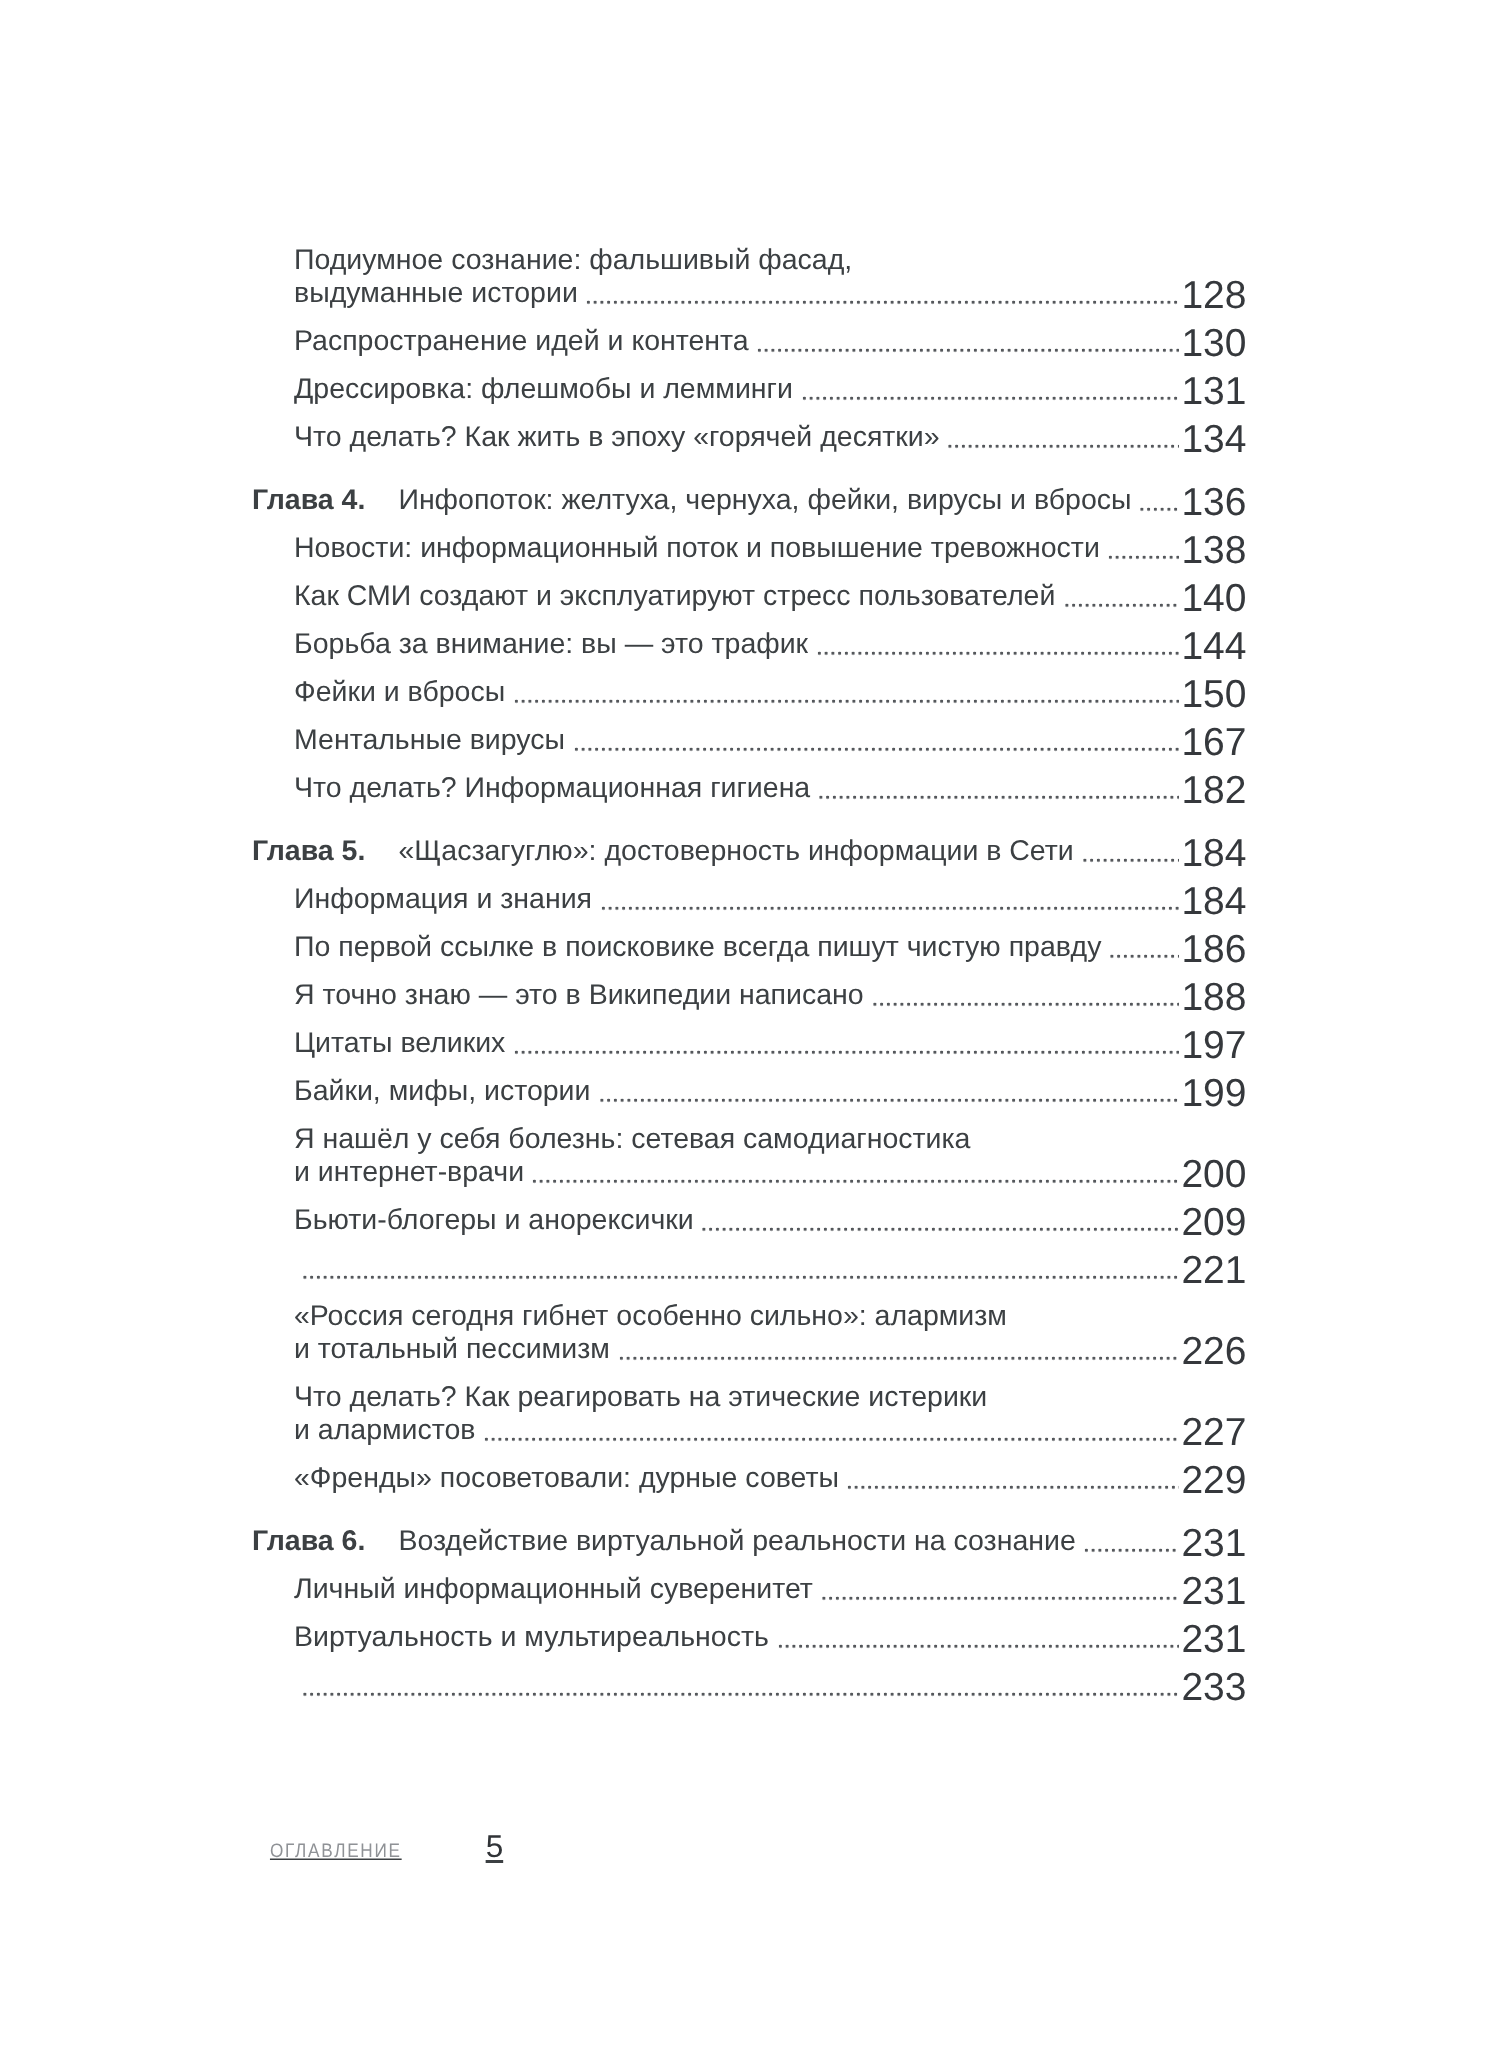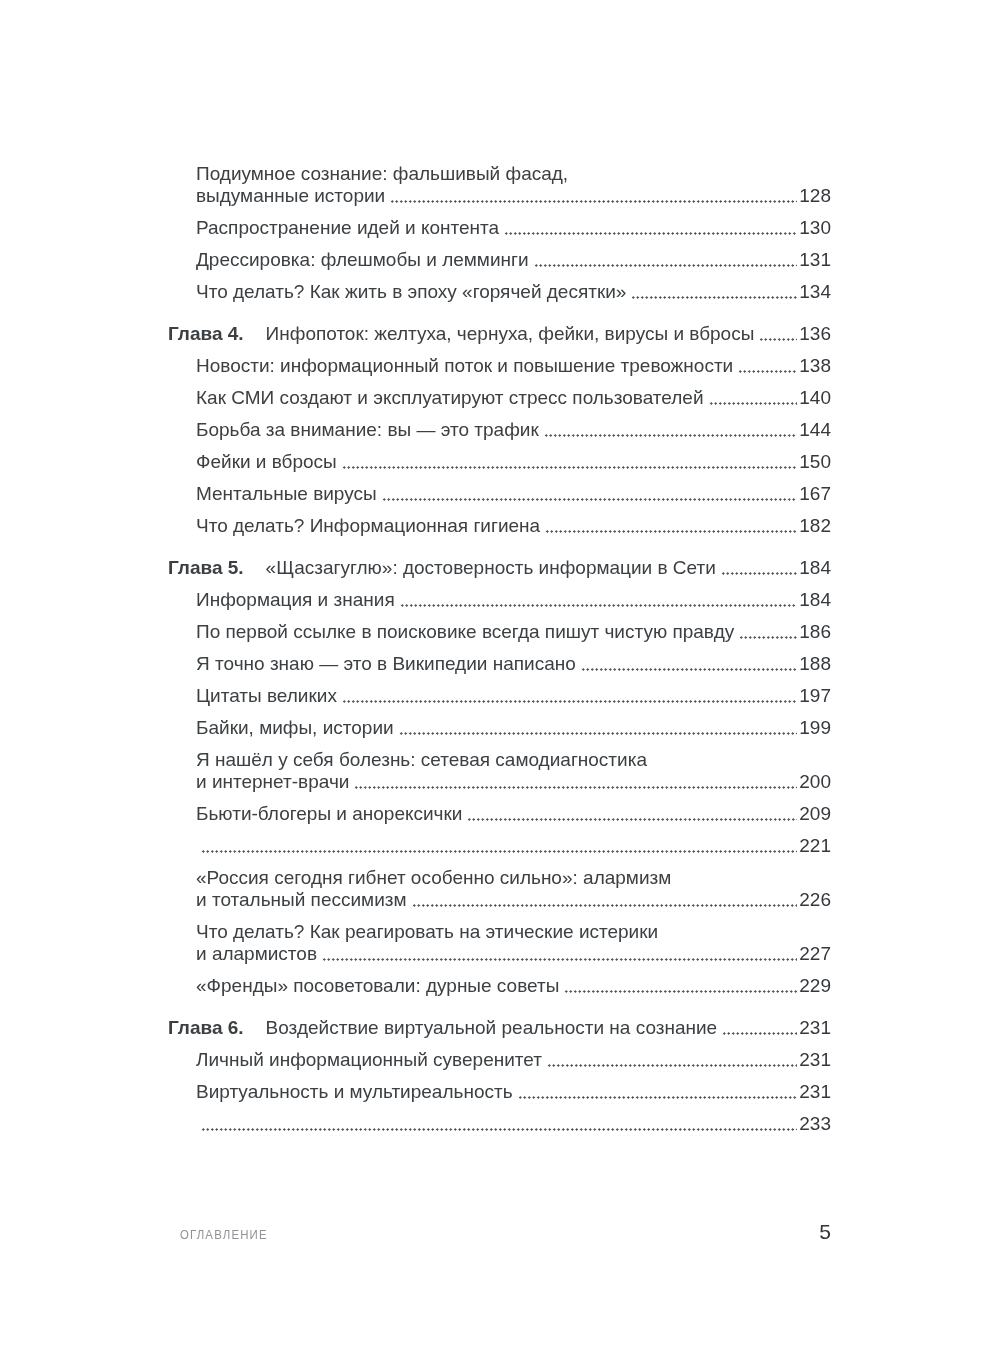--- a/index.html
+++ b/index.html
@@ -51,32 +51,33 @@
     height: 3px;
     align-self: flex-end;
     margin: 0 2px 4px 5px;
     background-image: radial-gradient(circle, #54575b 1px, rgba(0,0,0,0) 1.25px);
     background-size: 4.5px 3px;
     background-repeat: repeat-x;
     background-position: left bottom;
   }
   .pagenum {
     white-space: nowrap;
-    font-size: 19px;
+    font-size: 26px;
     color: #35383c;
   }
   .footer {
     position: absolute;
     left: 168px;
     top: 1220px;
     width: 663px;
     display: flex;
-    justify-content: space-between;
+    justify-content: flex-start;
     align-items: baseline;
     gap: 56px;
+    text-decoration: underline;
   }
   .running-title {
     font-size: 13px;
     letter-spacing: 1.3px;
     color: #8f9296;
     transform: scaleX(0.88);
     transform-origin: right bottom;
   }
   .footer-page {
     font-size: 21px;

